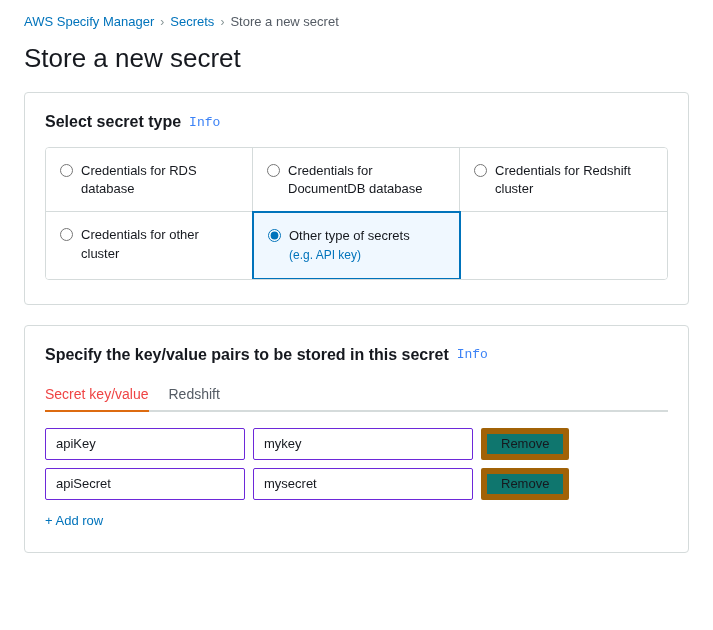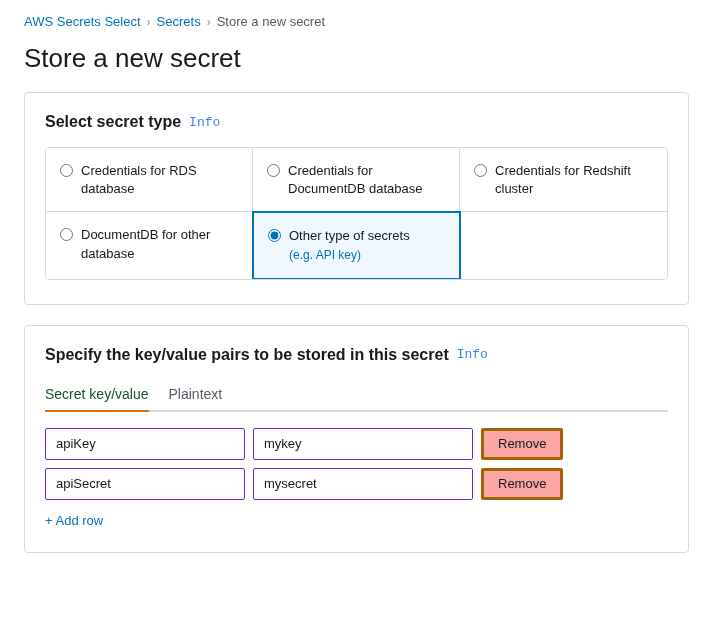--- a/index.html
+++ b/index.html
@@ -143,21 +143,21 @@
       padding: 8px 0;
       margin-right: 20px;
       font-size: 14px;
       cursor: pointer;
       color: #545b64;
       border-bottom: 2px solid transparent;
       margin-bottom: -2px;
     }
 
     .tab.active {
-      color: #14532d;
+      color: #ef4444;
       border-bottom: 2px solid #dd6b10;
       font-weight: 500;
     }
 
     
     .kv-rows {
       display: flex;
       flex-direction: column;
       gap: 8px;
       margin-bottom: 12px;
@@ -180,23 +180,23 @@
       outline: none;
     }
 
     .kv-value-input {
       width: 220px;
     }
 
     .remove-btn {
       height: 32px;
       padding: 0 14px;
-      border: 3px solid #a16207;
+      border: 6px solid #a16207;
       border-radius: 2px;
-      background: #fca5a5;
+      background: #0f766e;
       color: #16191f;
       font-size: 13px;
       cursor: pointer;
     }
 
     .add-row-link {
       color: #0073bb;
       font-size: 13px;
       cursor: pointer;
       text-decoration: none;
@@ -204,21 +204,21 @@
       align-items: center;
       gap: 2px;
     }
   </style>
 </head>
 <body>
 
 <div class="page-wrapper">
 
   <nav class="breadcrumb">
-    <a href="#">AWS Secrets Select</a>
+    <a href="#">AWS Specify Manager</a>
     <span class="breadcrumb-sep">›</span>
     <a href="#">Secrets</a>
     <span class="breadcrumb-sep">›</span>
     <span class="breadcrumb-current">Store a new secret</span>
   </nav>
 
   <h1 class="page-title">Store a new secret</h1>
 
   <div class="card">
     <div class="section-title">
@@ -236,21 +236,21 @@
         <input type="radio" name="secret-type" style="">
         <span class="option-label">Credentials for DocumentDB database</span>
       </label>
       <label class="option-cell">
         <input type="radio" name="secret-type" style="">
         <span class="option-label">Credentials for Redshift cluster</span>
       </label>
 
       <label class="option-cell">
         <input type="radio" name="secret-type" style="">
-        <span class="option-label">DocumentDB for other database</span>
+        <span class="option-label">Credentials for other cluster</span>
       </label>
       <label class="option-cell selected">
         <input type="radio" name="secret-type" checked="" style="">
         <span class="option-label">
           Other type of secrets<br>
           <span class="sub-text">(e.g. API key)</span>
         </span>
       </label>
 
       <div class="option-cell" style="cursor:default;"></div>
@@ -259,21 +259,21 @@
 
   <div class="card">
     <div class="kv-section-title">
       <span>Specify the key/value pairs to be stored in this secret</span>
       <a class="info-link">Info</a>
     </div>
 
     
     <div class="tabs">
       <div class="tab active">Secret key/value</div>
-      <div class="tab">Plaintext</div>
+      <div class="tab">Redshift</div>
     </div>
 
     
     <div class="kv-rows">
       <div class="kv-row">
         <input class="kv-input" type="text" value="apiKey" style="">
         <input class="kv-input kv-value-input" type="text" value="mykey" style="">
         <button class="remove-btn">Remove</button>
       </div>
       <div class="kv-row">

